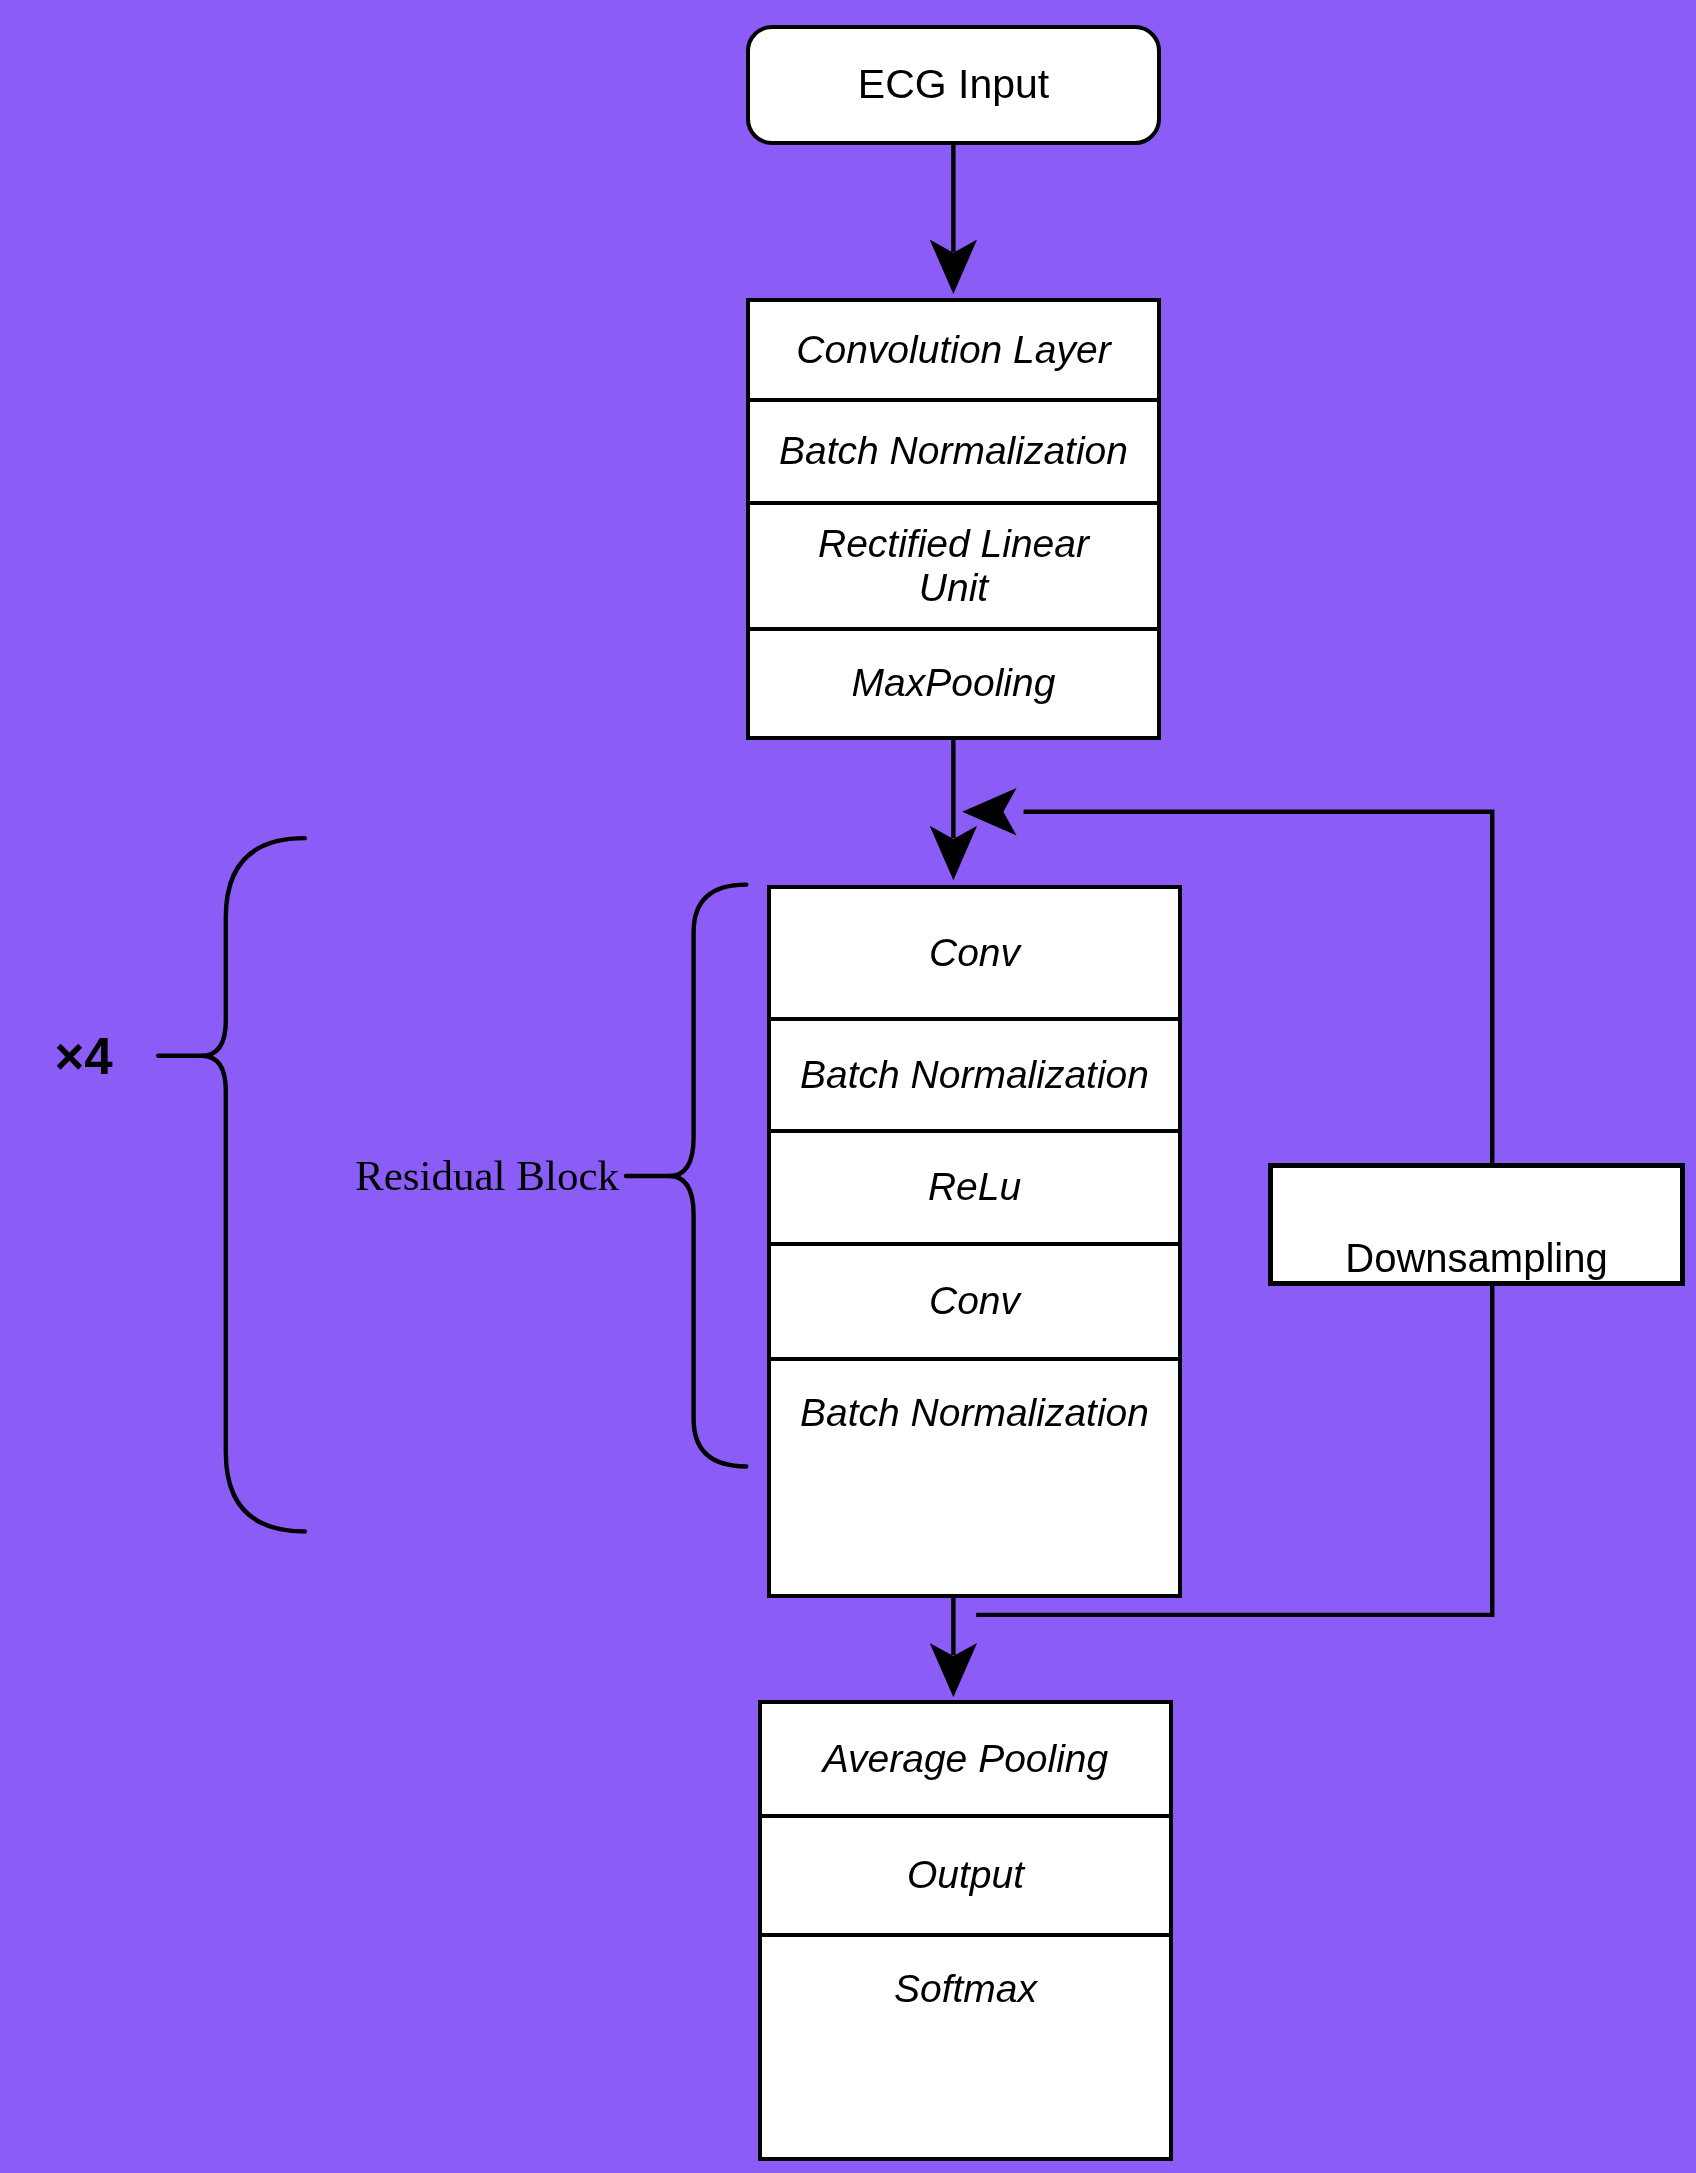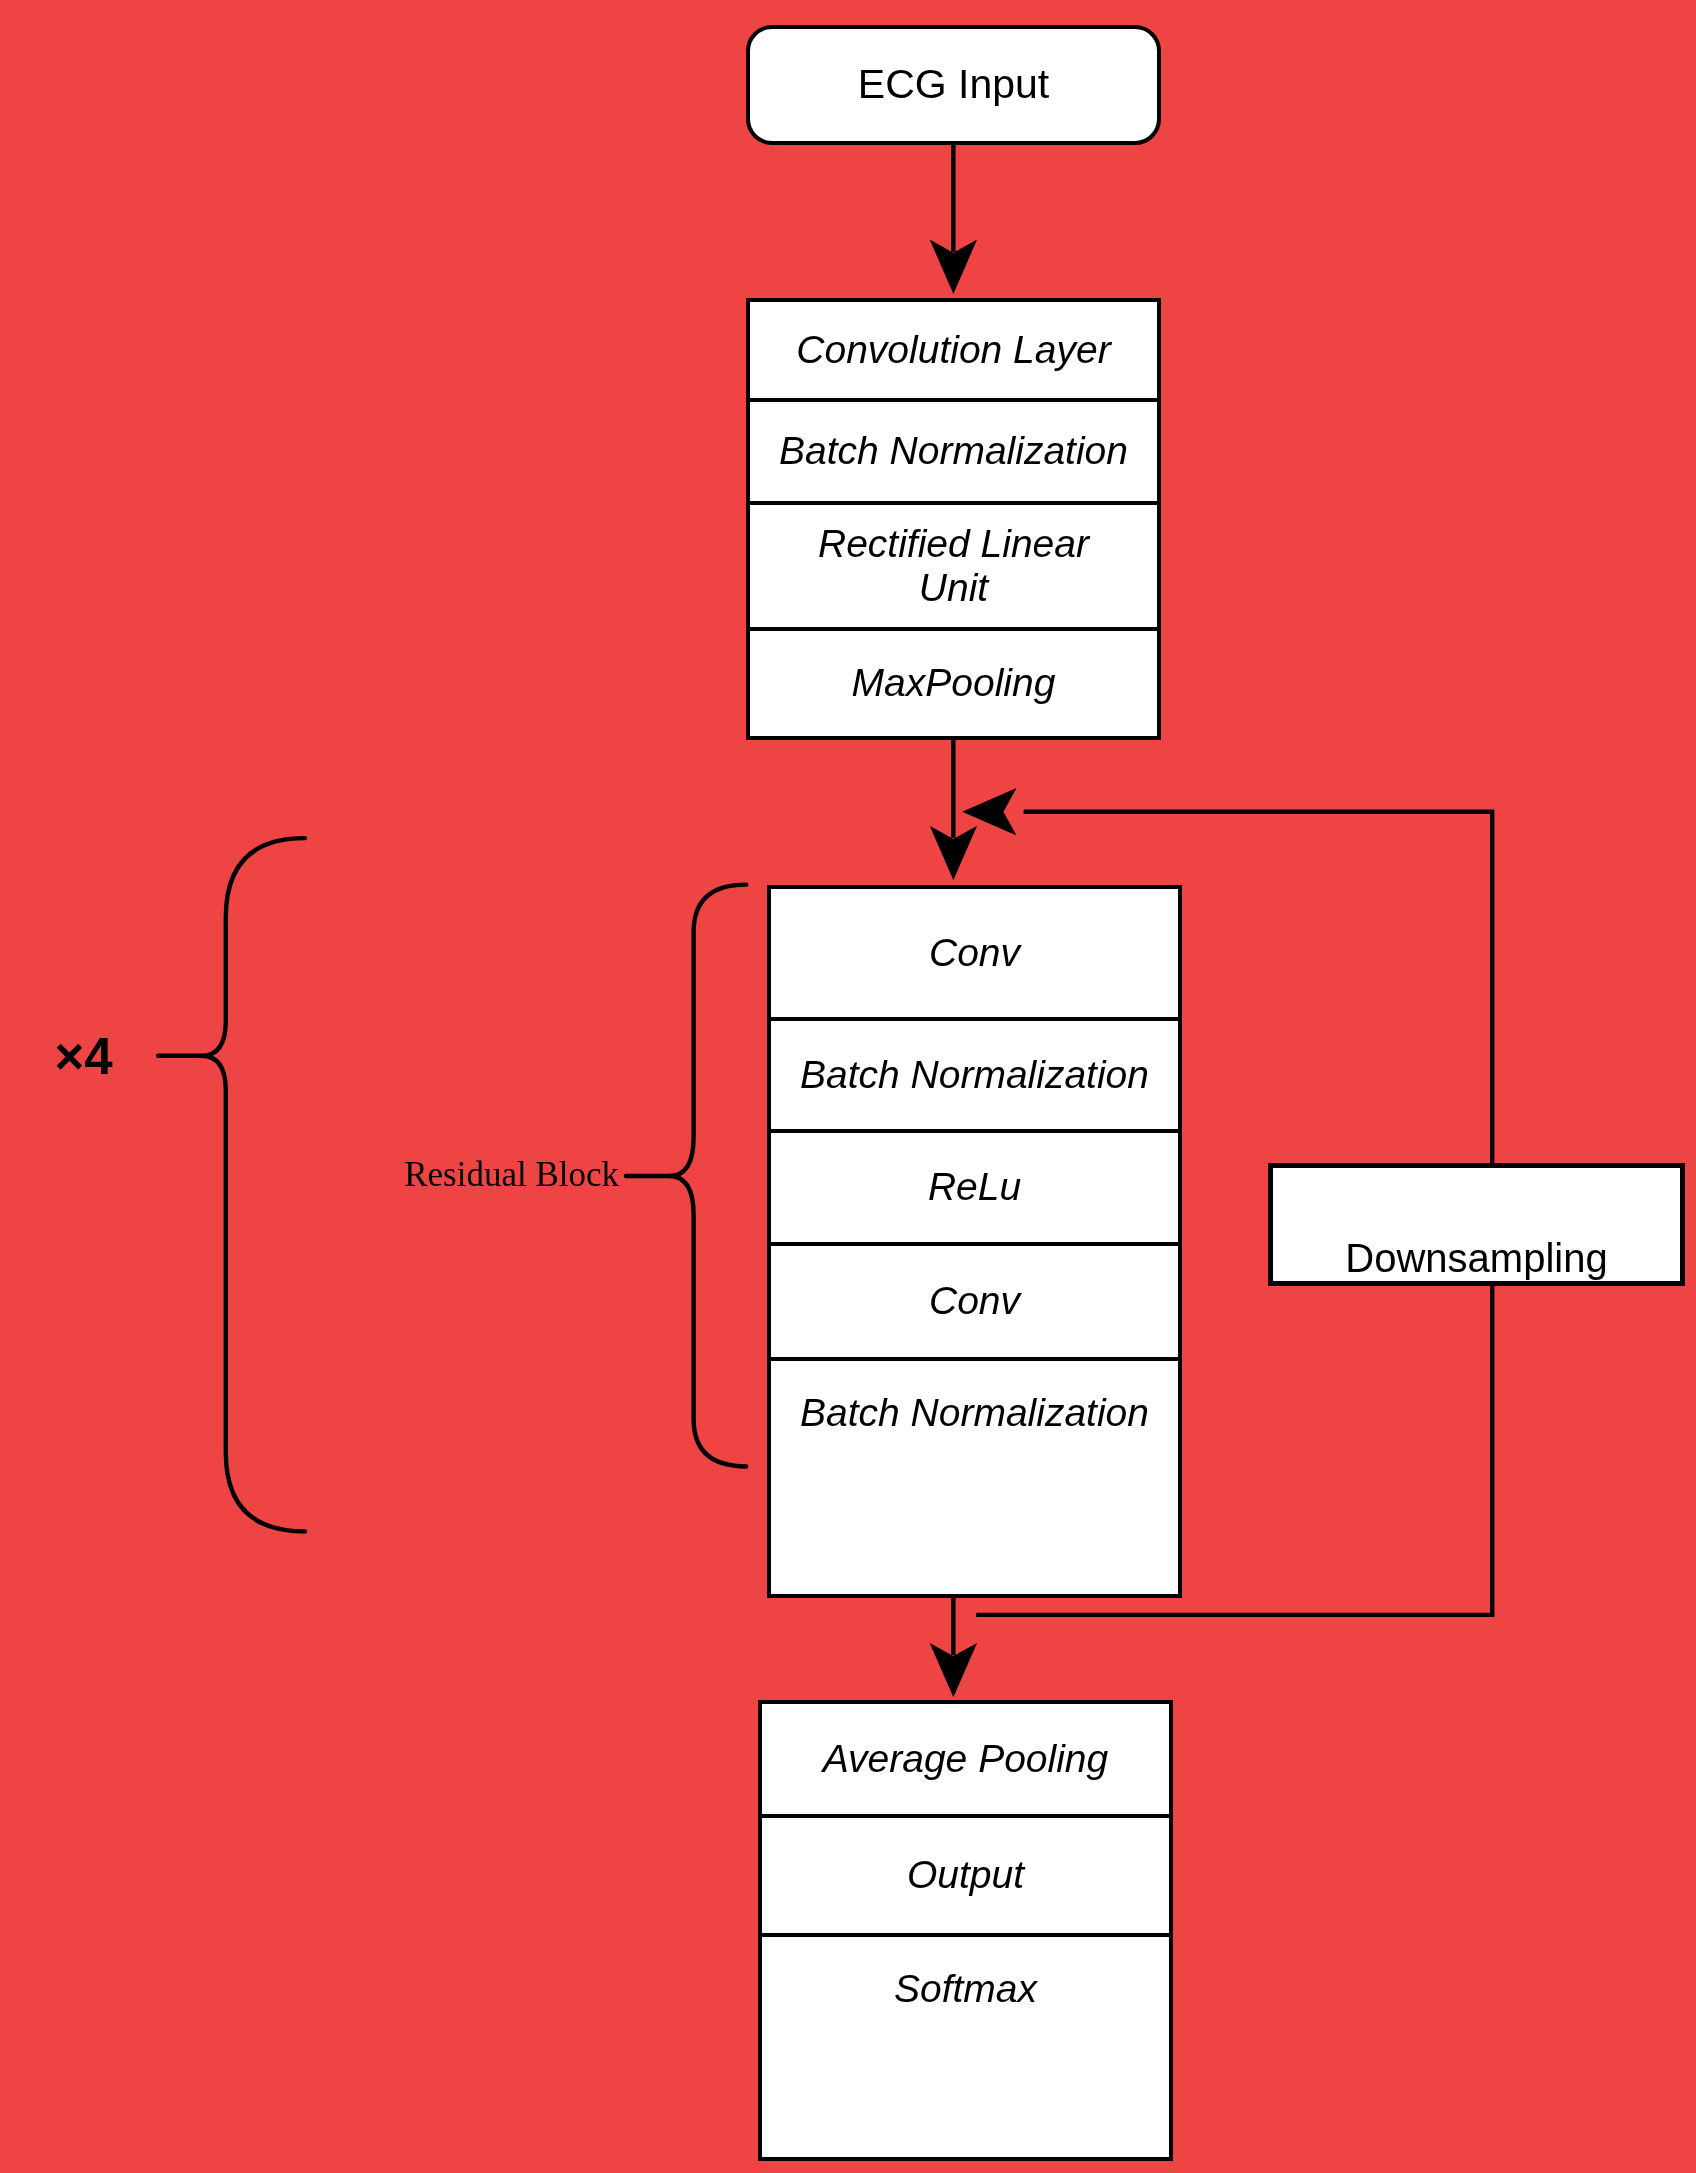--- a/index.html
+++ b/index.html
@@ -1,17 +1,17 @@
 <!DOCTYPE html>
 <html style="font-size:14px"><head>
 <meta charset="utf-8">
 <style>
   html,body{margin:0;padding:0;background:#ffffff;}
   #canvas{
-    position:relative;width:1697px;height:2173px;background:#ef4444;
+    position:relative;width:1697px;height:2173px;background:#8b5cf6;
     font-family:"Liberation Sans",sans-serif;color:#000;overflow:hidden;
   }
   #lines{position:absolute;left:0;top:0;z-index:1;}
   .stack{
     position:absolute;border:4.4px solid #000;box-sizing:border-box;
     display:flex;flex-direction:column;background:#ffffff;z-index:2;
   }
   .row{
     display:flex;align-items:center;justify-content:center;
     font-size:39px;line-height:1.14;text-align:center;white-space:pre-line;
@@ -26,21 +26,21 @@
   }
   .down-box{
     position:absolute;left:1268px;top:1163px;width:417px;height:123px;
     border:5.3px solid #000;box-sizing:border-box;background:#ffffff;
     display:flex;align-items:flex-end;justify-content:center;
     font-size:40px;z-index:3;
   }
   .residual-label{
     position:absolute;left:255px;top:1146px;width:364px;height:58px;
     display:flex;align-items:center;justify-content:flex-end;
-    font-family:"Liberation Serif",serif;font-size:35px;z-index:2;
+    font-family:"Liberation Serif",serif;font-size:43px;z-index:2;
   }
   .repeat-label{
     position:absolute;left:17.6px;top:1024px;width:132px;height:65px;
     display:flex;align-items:center;justify-content:center;
     font-size:51px;font-weight:600;z-index:2;
   }
 </style>
 </head>
 <body>
 

